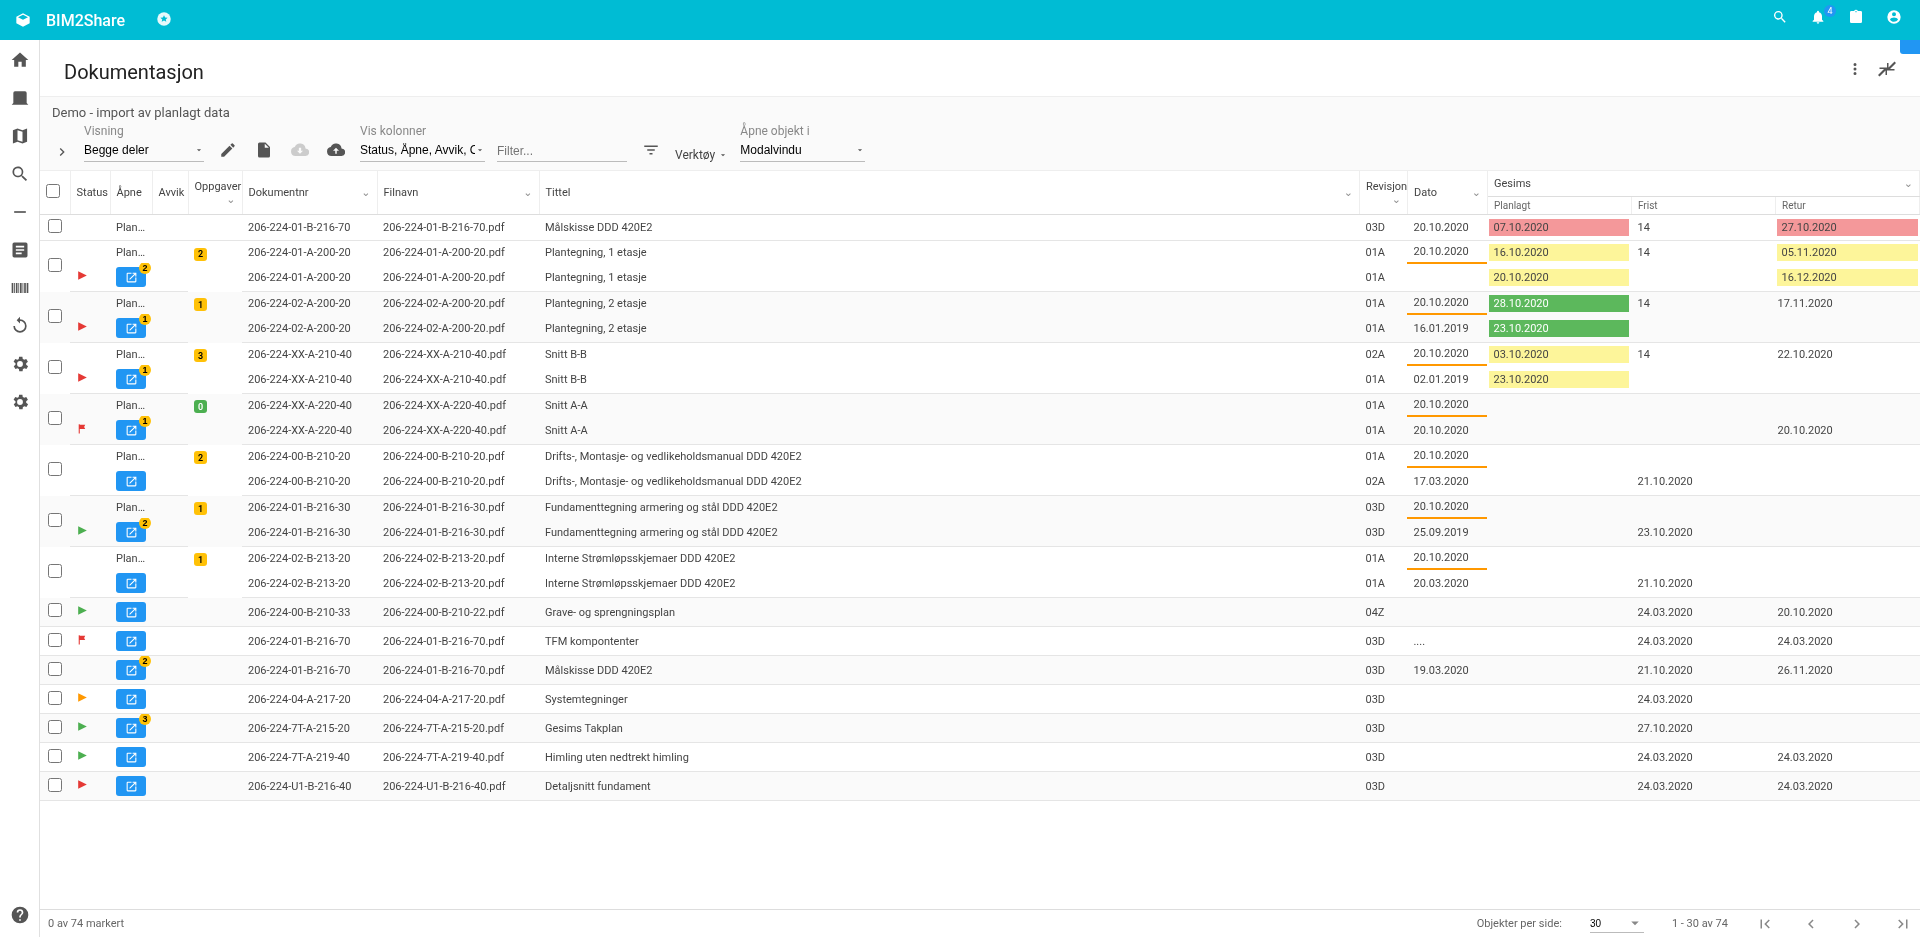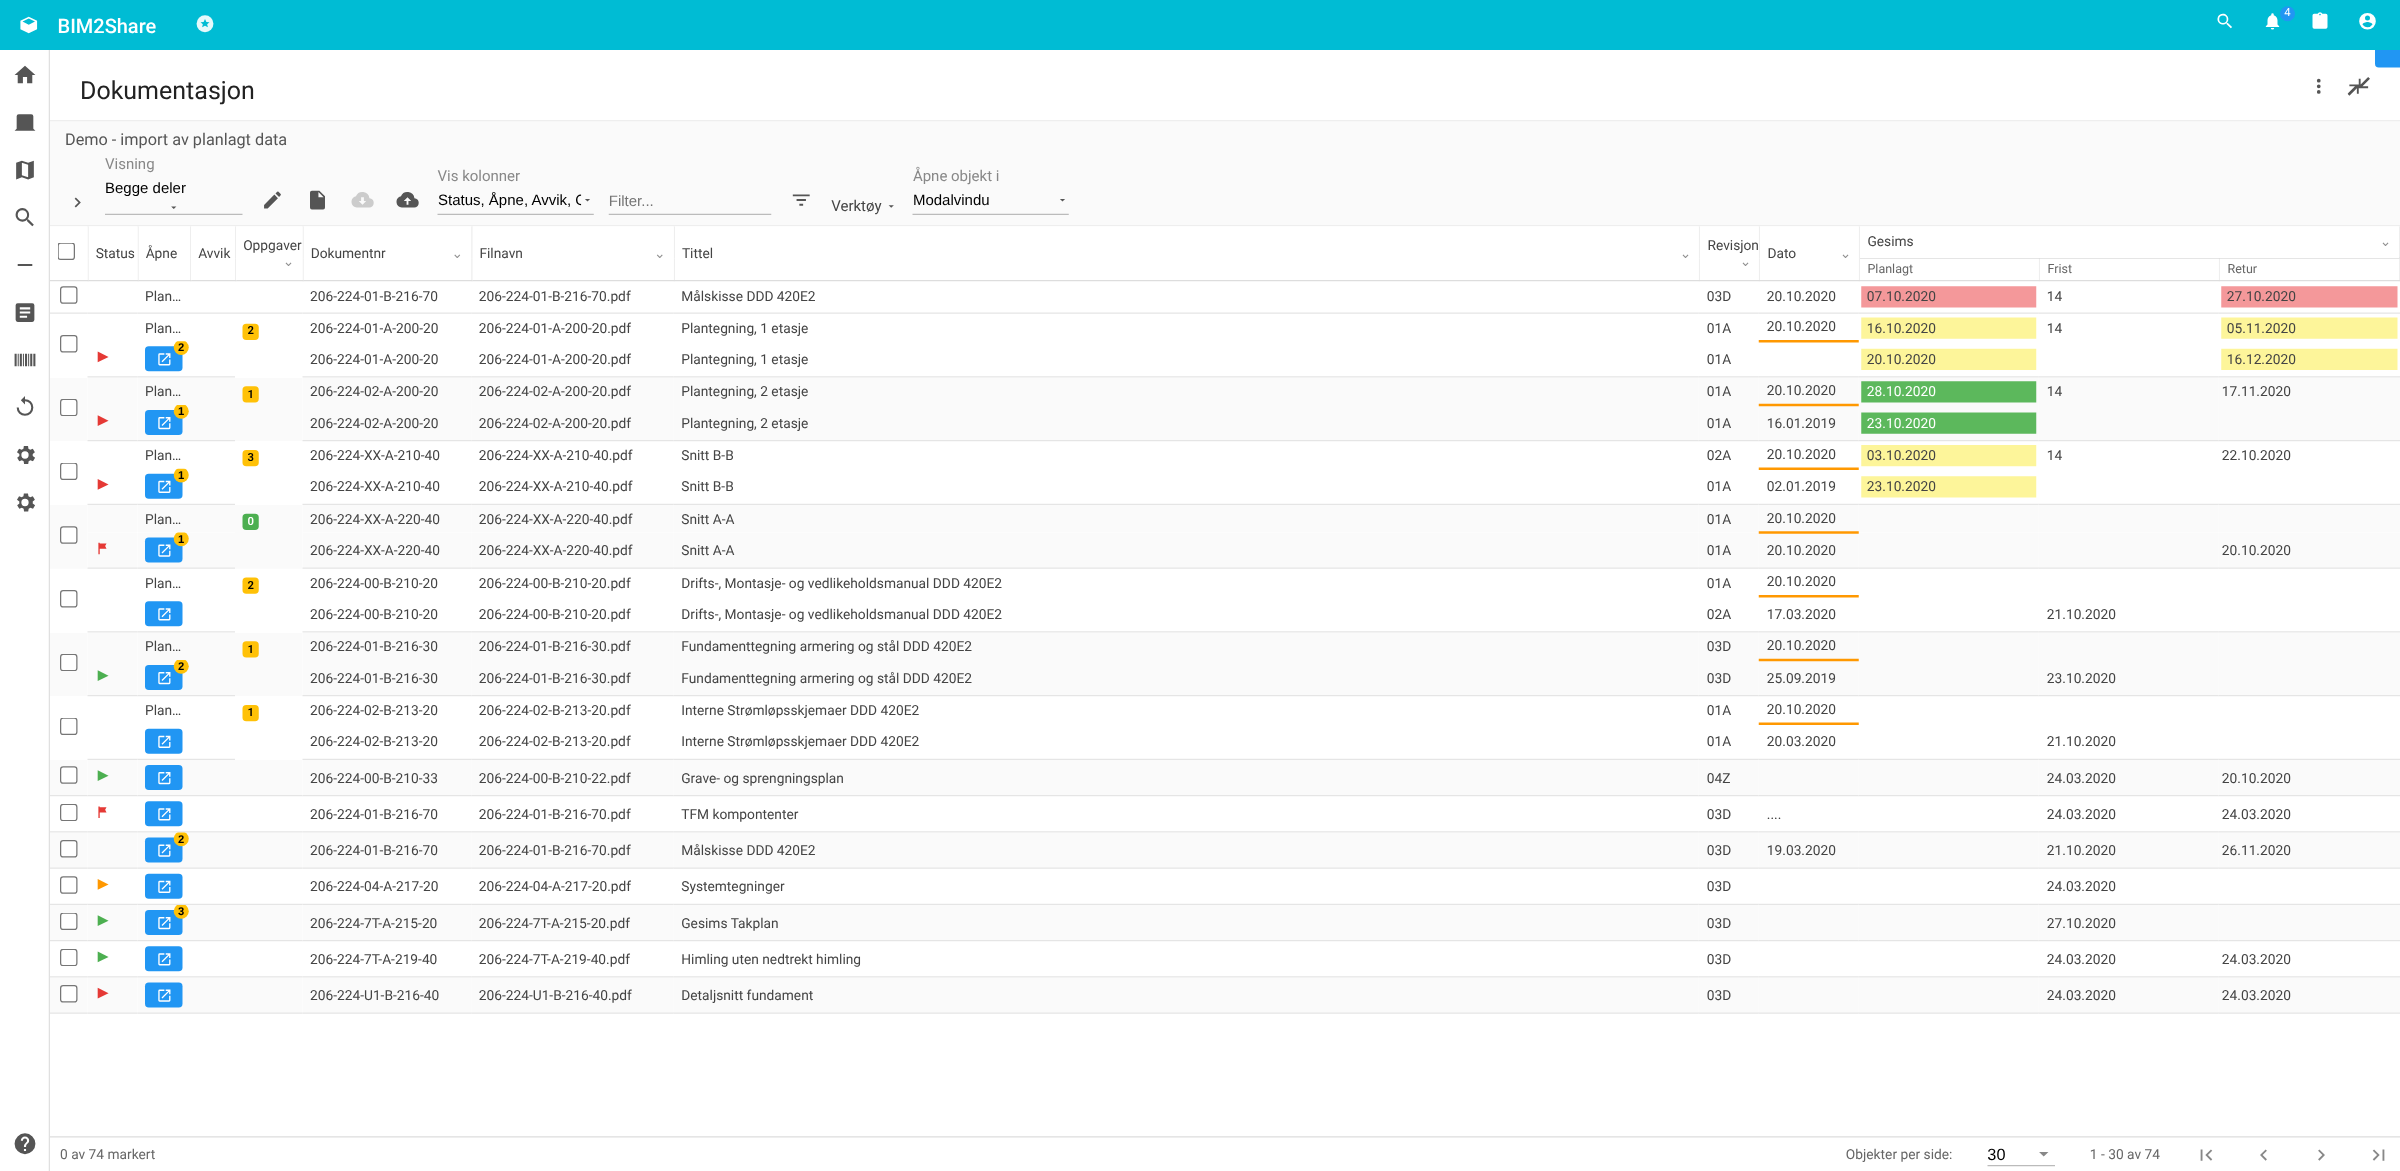--- a/index.html
+++ b/index.html
@@ -64,21 +64,21 @@
 .date-cell-u { border-bottom: 2px solid #ff9800 !important; }
 .hl-red { background: #f4989a; padding: 2px 4px; display: inline-block; min-width: 100%; }
 .hl-yellow { background: #fdf59a; padding: 2px 4px; display: inline-block; min-width: 100%; }
 .hl-green { background: #5cb85c; color:#fff; padding: 2px 4px; display: inline-block; min-width: 100%; }
 .th-caret { float: right; opacity: 0.6; }
 
 
 .footer { height: 28px; border-top: 1px solid #ddd; display: flex; align-items: center; padding: 0 8px; font-size: 11px; color: #666; }
 .footer-right { margin-left: auto; display: flex; align-items: center; gap: 28px; }
 .footer svg { width: 18px; height: 18px; fill: #888; cursor: pointer; }
-.perpage { border: none; border-bottom: 1px solid #bbb; width: 36px; background: transparent; font-size: 13px; }
+.perpage { border: none; border-bottom: 1px solid #bbb; width: 36px; background: transparent; font-size: 10px; }
 
 
 .c-cb { width: 30px; }
 .c-status { width: 40px; }
 .c-apne { width: 42px; }
 .c-avvik { width: 36px; }
 .c-opp { width: 54px; }
 .c-docnr { width: 135px; }
 .c-fil { width: 162px; }
 .c-tittel { width: auto; }
@@ -186,21 +186,21 @@
   <div class="subhead">
     <div class="sub1">Demo - import av planlagt data</div>
     <div class="toolbar">
       <span class="expander">
         <svg viewBox="0 0 24 24" width="16" height="16" fill="#555">
             <path d="M8.6 16.6L13.2 12 8.6 7.4 10 6l6 6-6 6z"></path>
           </svg>
       </span>
       <div class="field-group">
         <span class="field-label">Visning</span>
-        <div style="display:flex;align-items:center;border-bottom:1px solid #bbb;flex-direction:column;">
+        <div style="display:flex;align-items:center;border-bottom:1px solid #bbb;">
           <input class="field-input w1" style="border: none;" readonly="" value="Begge deler">
           <svg width="10" height="10" viewBox="0 0 24 24" fill="#555">
               <path d="M7 10l5 5 5-5z"></path>
             </svg>
         </div>
       </div>
       <span class="icon-btn">
           <svg viewBox="0 0 24 24">
             <path d="M3 17.2V21h3.8L17.8 10l-3.8-3.8L3 17.2zM20.7 7c.4-.4.4-1 0-1.4l-2.3-2.3a1 1 0 00-1.4 0l-1.8 1.8 3.8 3.8 1.7-1.9z"></path>
           </svg>

